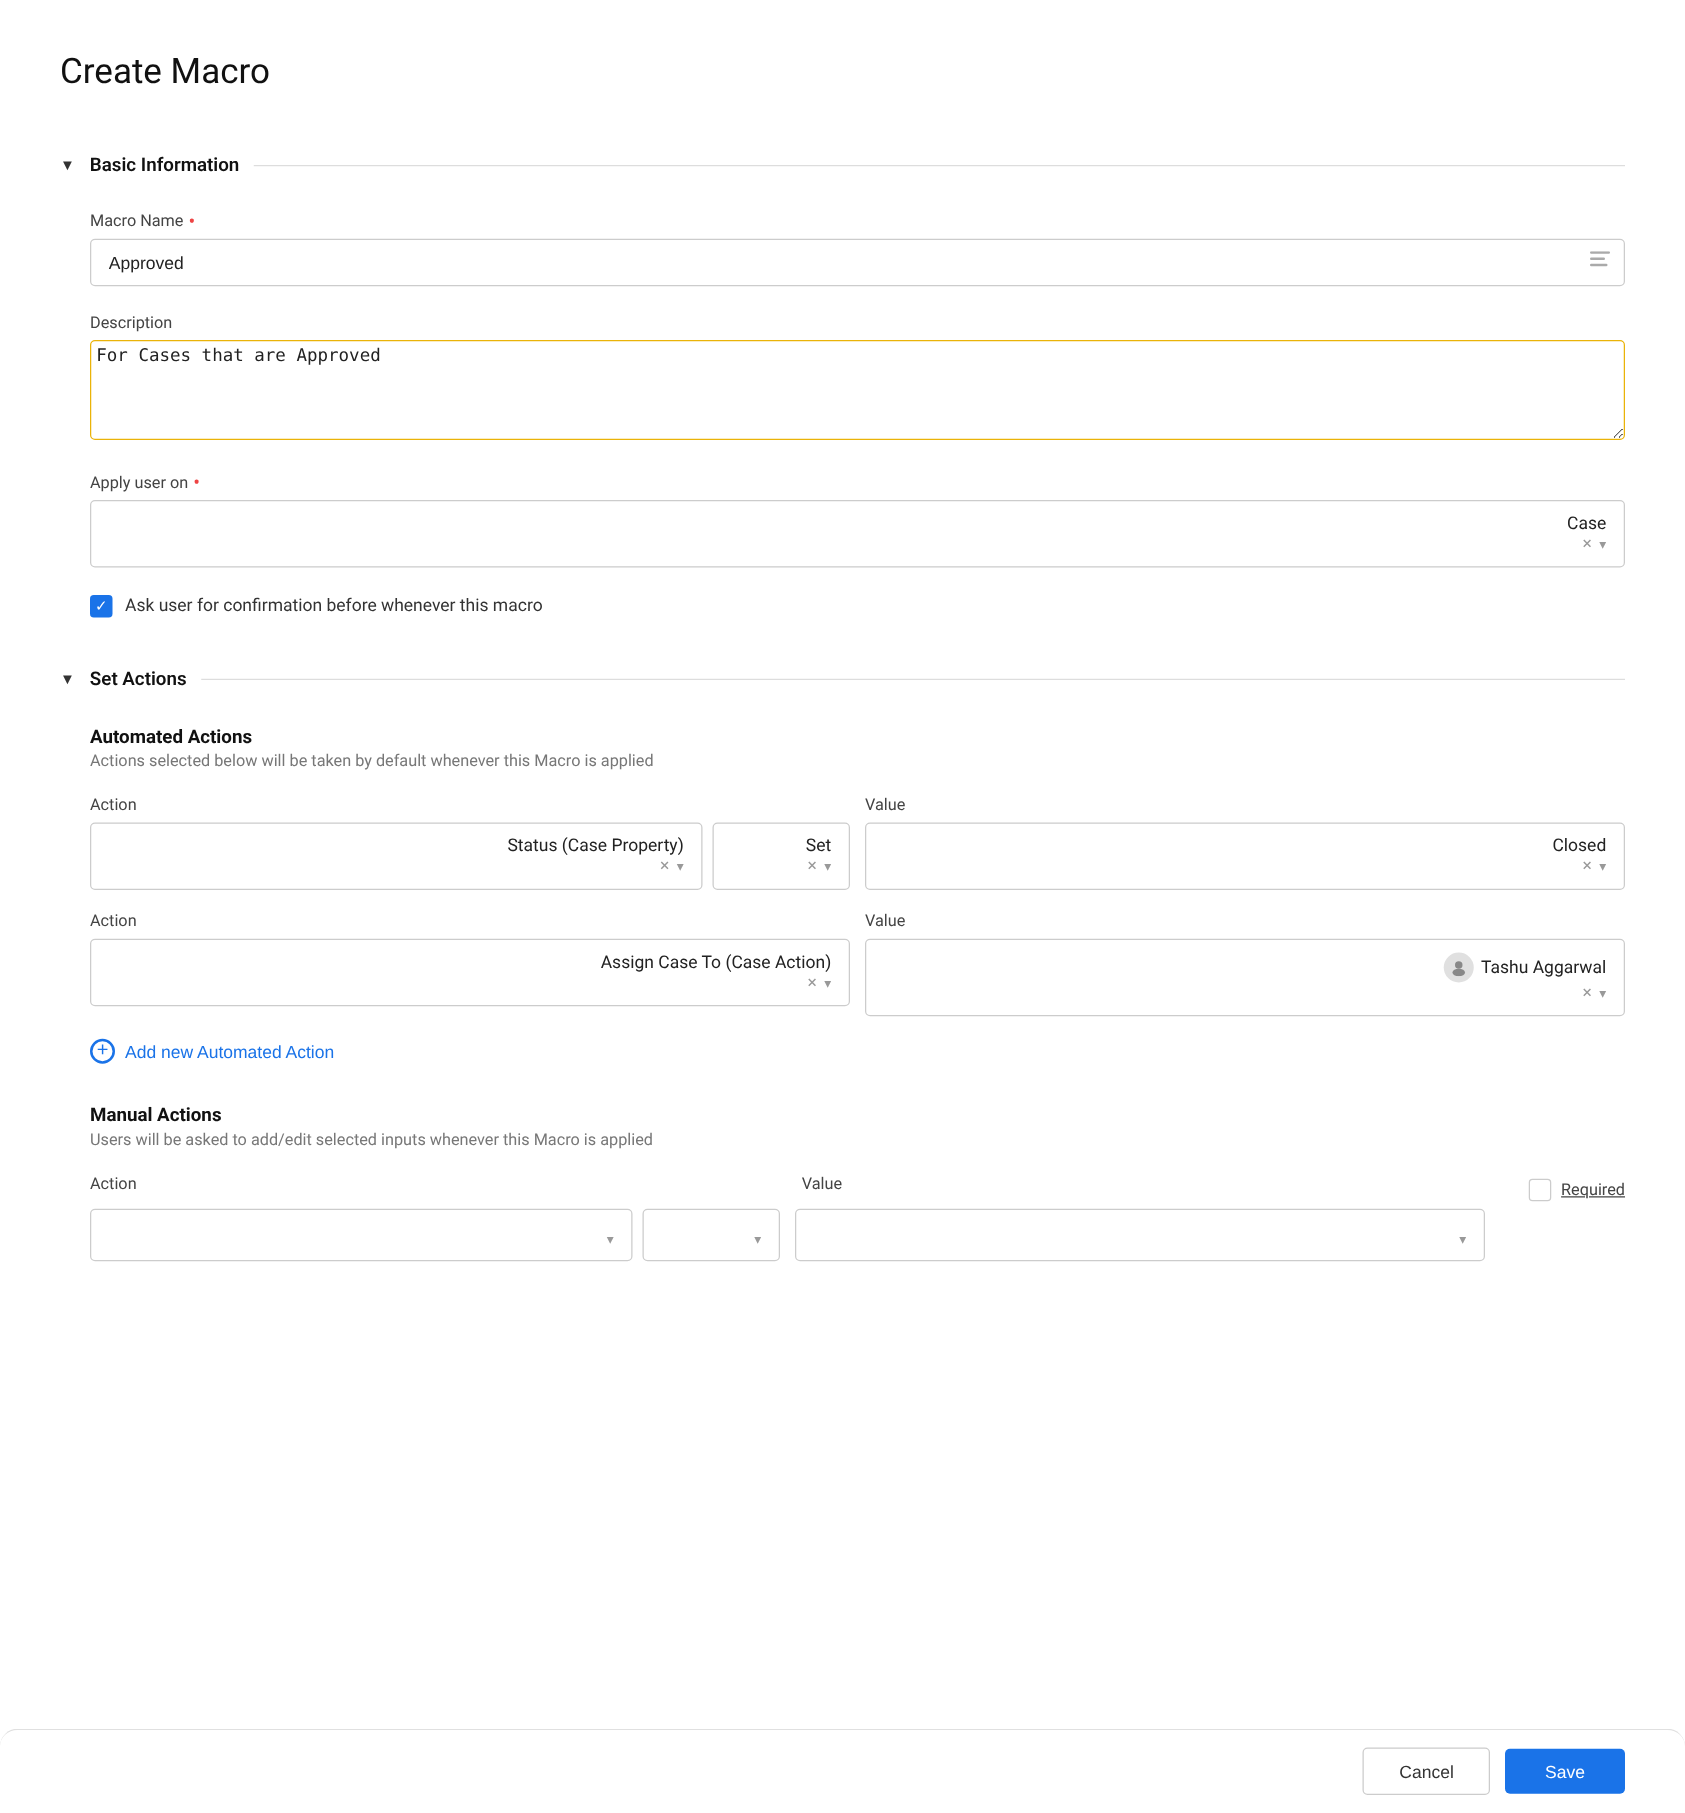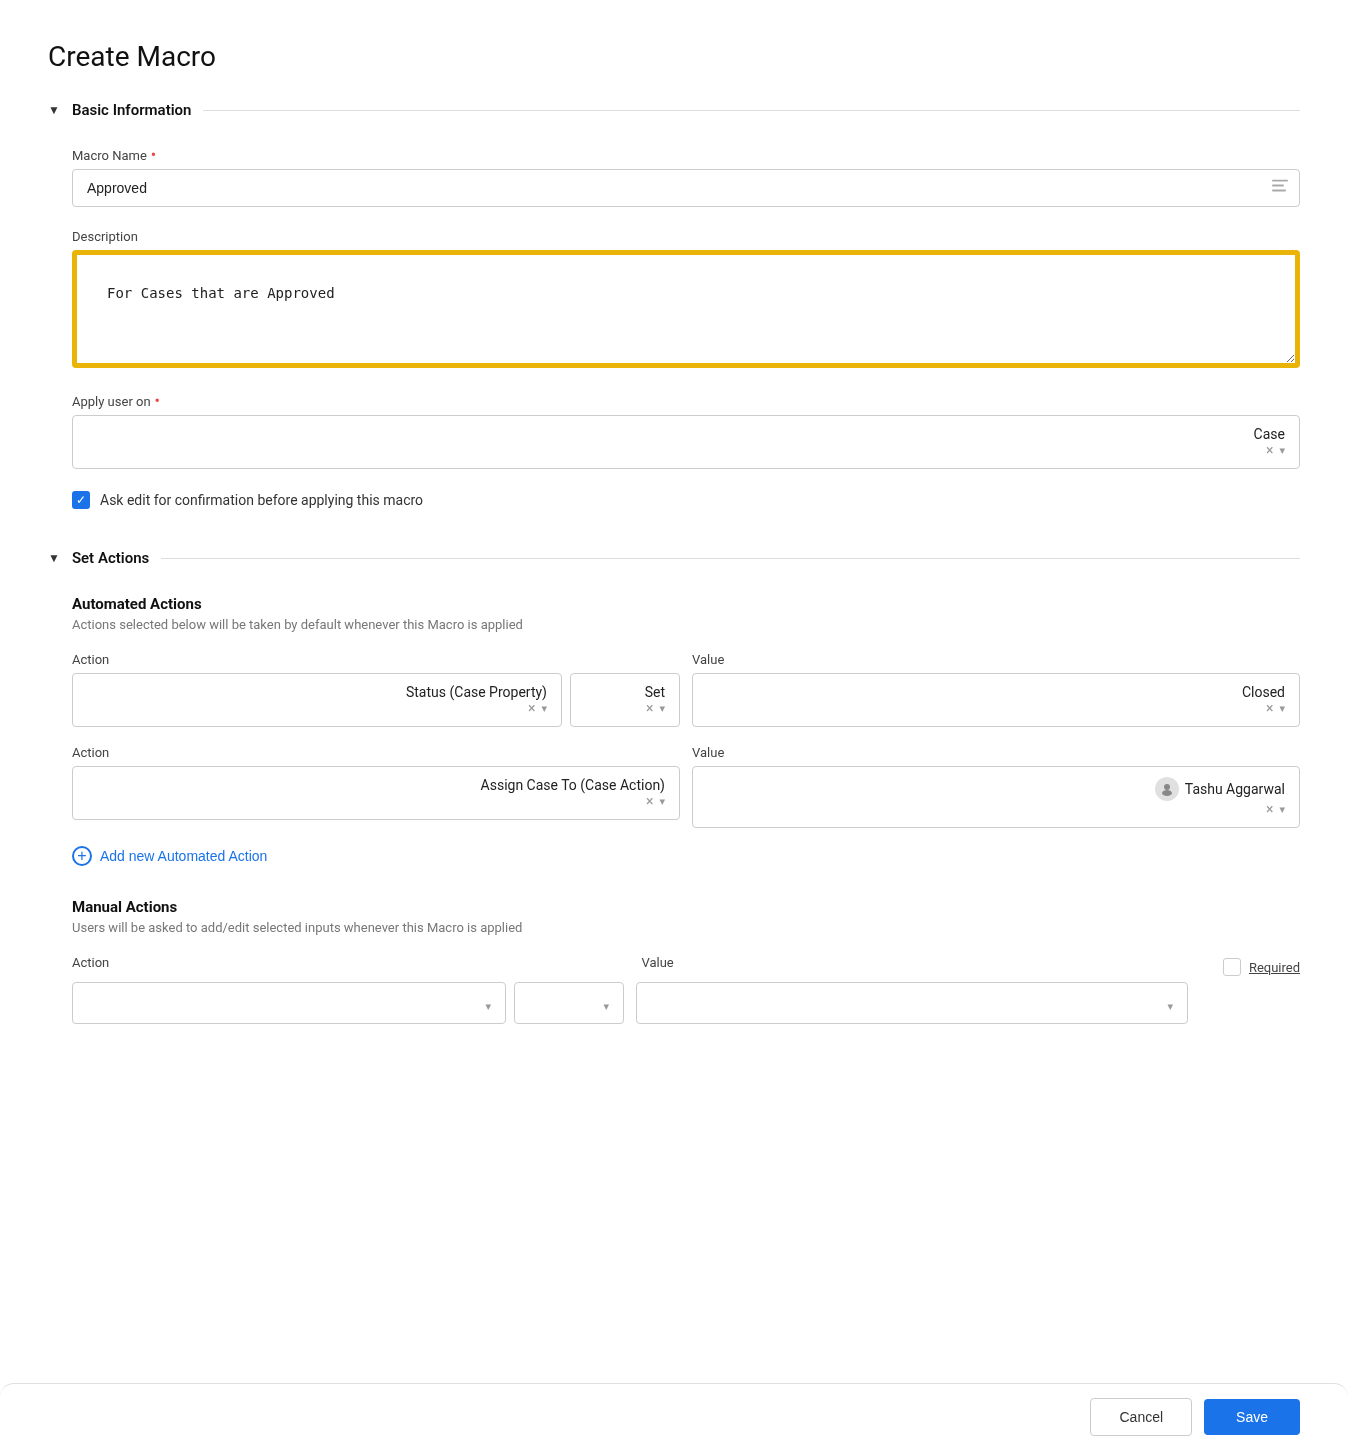--- a/index.html
+++ b/index.html
@@ -11,21 +11,21 @@
     }
     .page-wrapper {
       max-width: 1348px;
       min-height: 1450px;
       padding: 40px 48px 100px 48px;
       position: relative;
     }
     .page-title {
       font-size: 28px;
       font-weight: 400;
-      margin-bottom: 28px;
+      margin-bottom: 50px;
       color: #111;
     }
     .section-header {
       display: flex;
       align-items: center;
       gap: 12px;
       margin-bottom: 28px;
     }
     .section-header .chevron {
       font-size: 12px;
@@ -67,23 +67,23 @@
       border: 1px solid #ccc;
       border-radius: 4px;
       padding: 10px 14px;
       font-size: 14px;
       color: #222;
       outline: none;
       background: #fff;
     }
     .textarea-input {
       width: 100%;
-      border: 5px solid #eab308;
+      border: 1px solid #eab308;
       border-radius: 4px;
-      padding: 30px;
+      padding: 4px;
       font-size: 14px;
       color: #222;
       outline: none;
       background: #fff;
       min-height: 80px;
       resize: vertical;
     }
     .select-field {
       width: 100%;
       border: 1px solid #ccc;
@@ -341,21 +341,21 @@
             <span class="select-x">×</span>
             <span class="select-chevron">▾</span>
           </div>
         </div>
       </div>
 
       <div class="checkbox-row">
         <div class="checkbox-box">
           <span class="check">✓</span>
         </div>
-        <span class="checkbox-label">Ask edit for confirmation before applying this macro</span>
+        <span class="checkbox-label">Ask user for confirmation before whenever this macro</span>
       </div>
     </div>
   </div>
 
   <div>
     <div class="section-header">
       <span class="chevron">▼</span>
       <span class="section-title">Set Actions</span>
       <div class="section-line"></div>
     </div>

